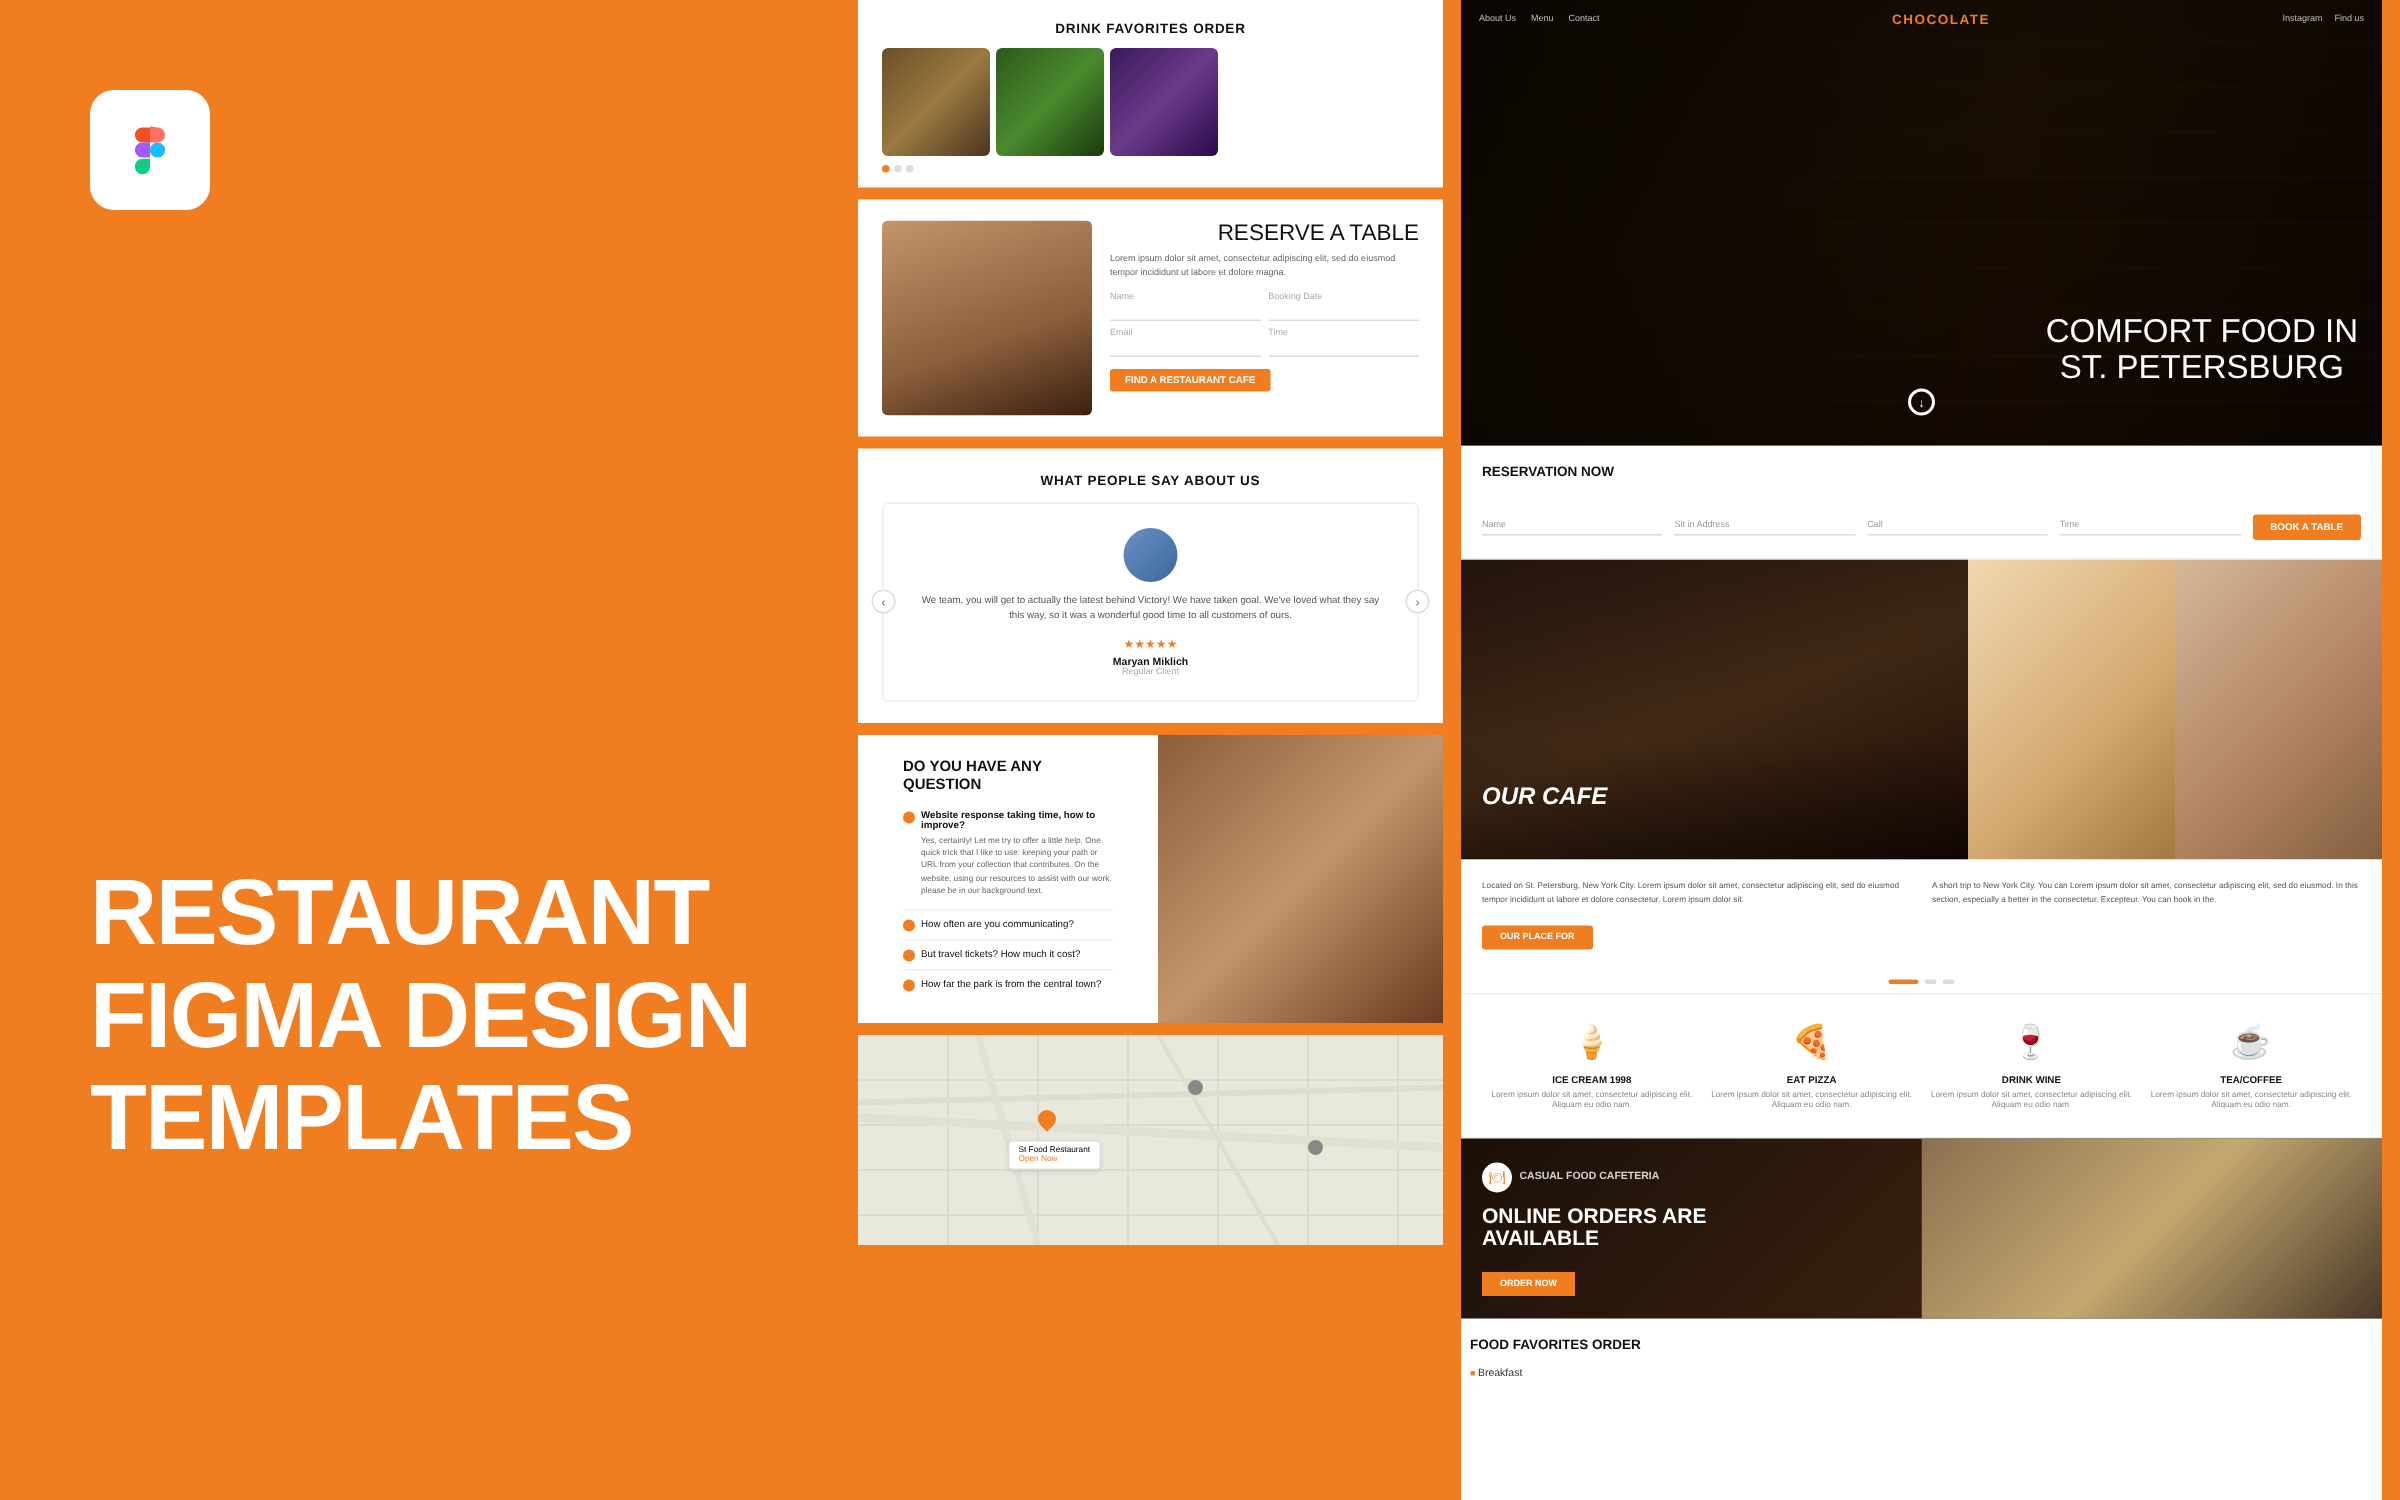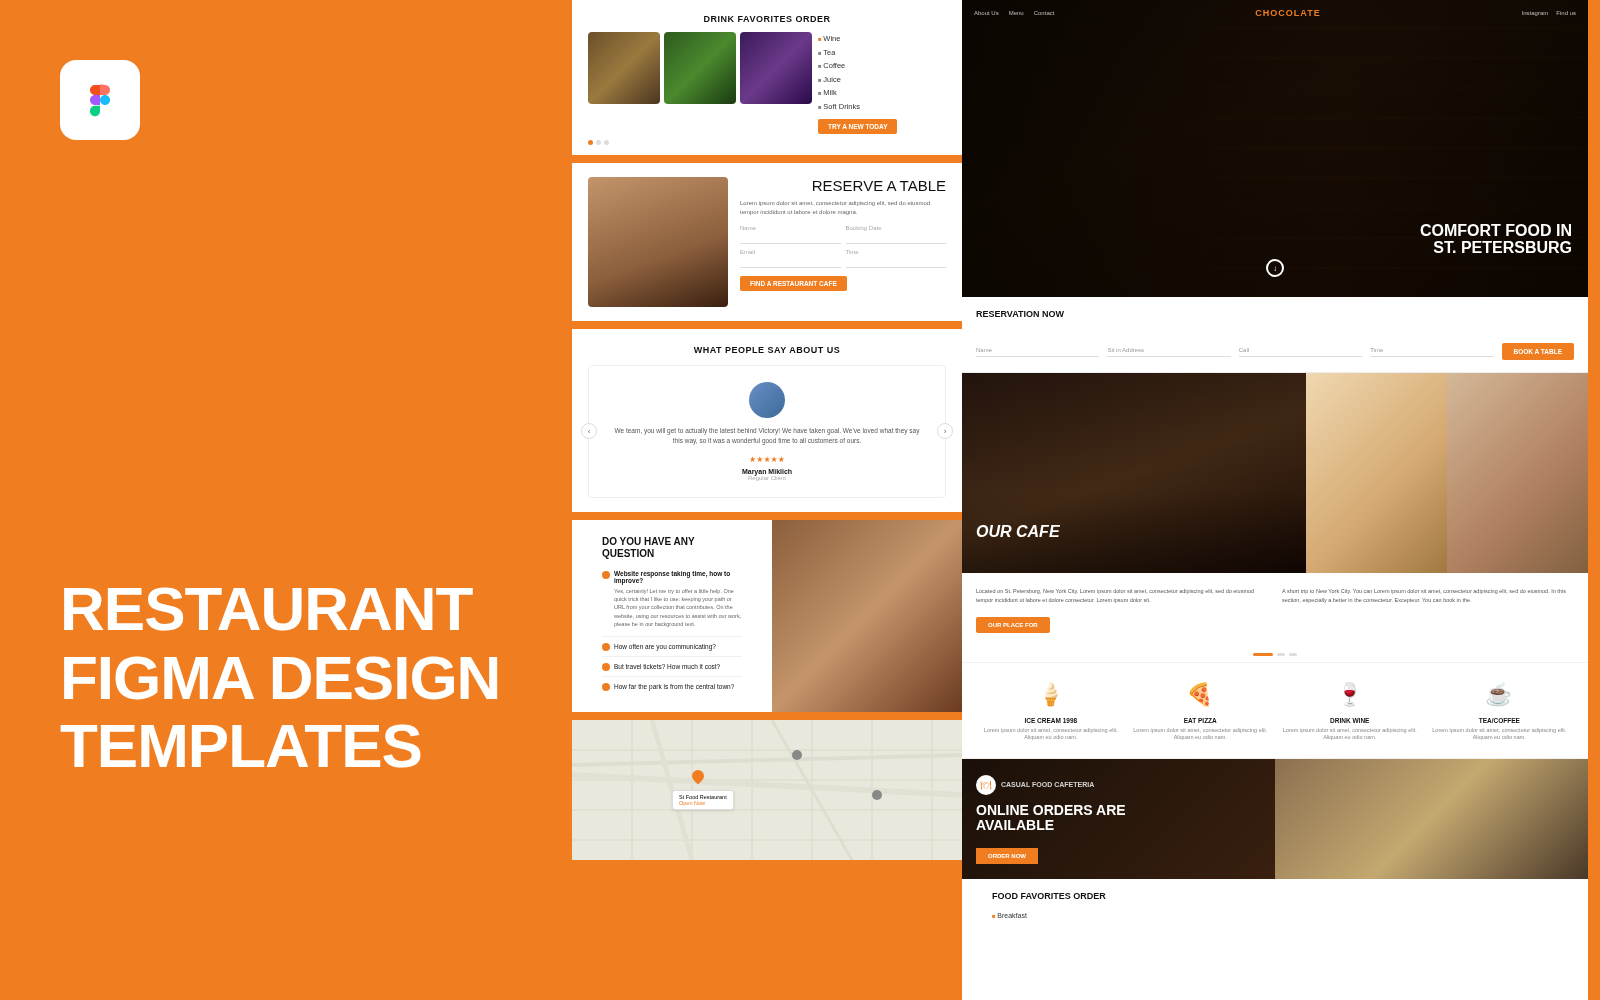--- a/index.html
+++ b/index.html
@@ -48,20 +48,21 @@
       font-weight: 900;
       line-height: 1.1;
       text-transform: uppercase;
       letter-spacing: -1px;
     }
 
     
     .right-area {
       flex: 1;
       display: flex;
+      gap: 12px;
       padding: 0 12px;
       overflow: hidden;
     }
 
     
     .mockup-col-1 {
       width: 390px;
       flex-shrink: 0;
       overflow: hidden;
       position: relative;
@@ -461,24 +462,25 @@
 
     .hero-text {
       position: absolute;
       bottom: 40px;
       right: 16px;
       color: white;
       text-align: right;
     }
 
     .hero-heading {
-      font-size: 16px;
-      font-weight: 700;
+      font-size: 22px;
+      font-weight: 400;
       text-transform: uppercase;
       line-height: 1.1;
+      text-align: center;
     }
 
     .hero-circle-btn {
       position: absolute;
       bottom: 20px;
       left: 50%;
       transform: translateX(-50%);
       width: 18px;
       height: 18px;
       border-radius: 50%;
@@ -730,21 +732,21 @@
 
     .kitchen-img {
       width: 100%;
       height: 100%;
       background: linear-gradient(135deg, #8B7050 0%, #C4A870 50%, #4A3828 100%);
     }
 
     
     .food-fav-section {
       background: white;
-      padding: 12px 30px;
+      padding: 12px 6px;
     }
 
     .food-fav-title {
       font-size: 9px;
       font-weight: 800;
       text-transform: uppercase;
       color: #111;
       margin-bottom: 8px;
     }
 
@@ -790,31 +792,20 @@
         <div class="drink-images">
           <div class="drink-img">
               <div class="drink-img-bg bg1"></div>
             </div>
           <div class="drink-img">
               <div class="drink-img-bg bg2"></div>
             </div>
           <div class="drink-img">
               <div class="drink-img-bg bg3"></div>
             </div>
-        </div>
-        <div>
-          <ul class="drink-list">
-            <li>Wine</li>
-            <li>Tea</li>
-            <li>Coffee</li>
-            <li>Juice</li>
-            <li>Milk</li>
-            <li>Soft Drinks</li>
-          </ul>
-          <button class="orange-btn">TRY A NEW TODAY</button>
         </div>
       </div>
       <div class="drink-dots">
         <div class="dot active"></div>
         <div class="dot"></div>
         <div class="dot"></div>
       </div>
     </div>
 
     <div class="section-reserve">

